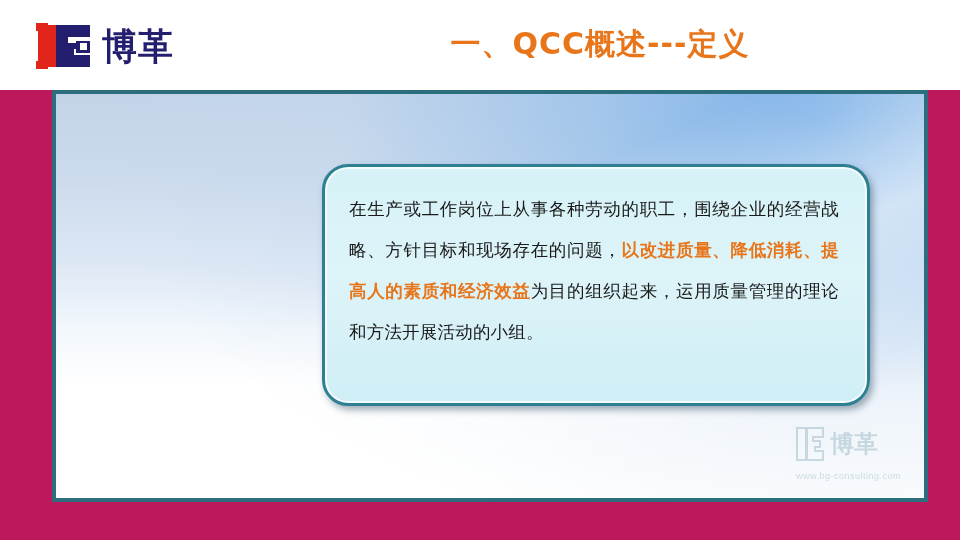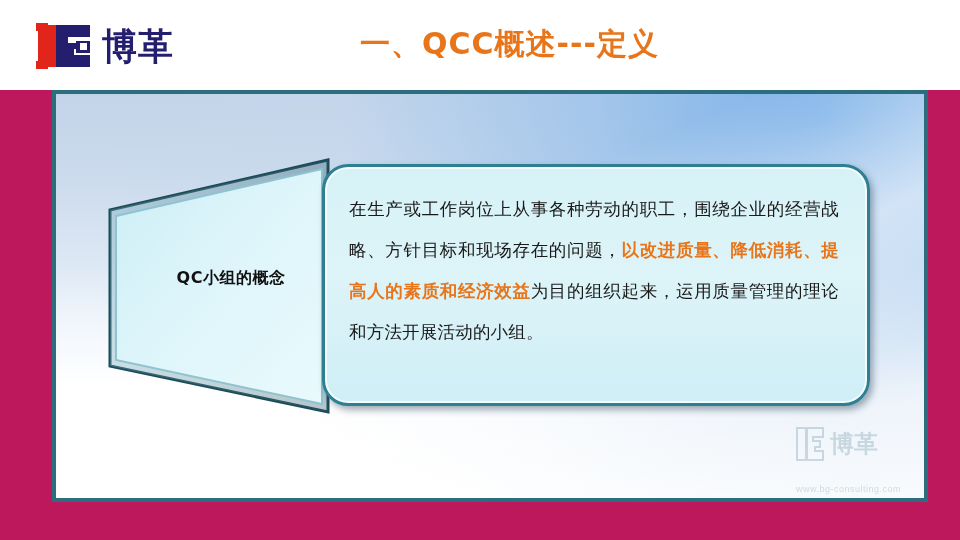--- a/index.html
+++ b/index.html
@@ -39,20 +39,21 @@
     font-family:"DejaVu Sans","Liberation Sans",sans-serif;
     font-size:35px;font-weight:bold;color:#231f6e;
     letter-spacing:1px;line-height:1;
     white-space:nowrap;
     transform:scaleY(1.05);
   }
 
   
   #slide-title{
     position:absolute;left:360px;top:24px;width:480px;
+    text-align:center;
     font-family:"DejaVu Sans","Liberation Sans",sans-serif;
     font-size:30px;font-weight:bold;
     color:#e8751a;
     letter-spacing:1px;
     white-space:nowrap;
   }
 
   
   #frame{
     position:absolute;left:52px;top:90px;
@@ -125,21 +126,21 @@
   #wm-row{display:flex;align-items:center;gap:6px;height:44px;}
   #wm-mark{width:28px;height:34px;flex:0 0 auto;}
   #wm-text{
     font-family:"DejaVu Sans","Liberation Sans",sans-serif;
     font-size:24px;font-weight:bold;color:#2d6e7e;line-height:1;
     white-space:nowrap;
   }
   #wm-url{
     font-family:"Liberation Sans",sans-serif;
     font-size:9px;color:#2d6e7e;letter-spacing:0.5px;
-    margin-top:18px;white-space:nowrap;
+    margin-top:5px;white-space:nowrap;
   }
 </style>
 </head>
 <body>
 
 <div id="slide">
 
   <div id="header">
 
     <div id="logo">
@@ -158,41 +159,20 @@
       <div id="logo-text">博革</div>
     </div>
 
     <div id="slide-title">一、QCC概述---定义</div>
   </div>
 
   <div id="frame">
     <div id="frame-bg"></div>
     <div id="frame-bg2"></div>
 
-    <div id="trapezoid">
-      <svg width="240" height="290" viewBox="0 0 240 290" xmlns="http://www.w3.org/2000/svg">
-        <defs>
-          <linearGradient id="trapFill" x1="0" y1="0" x2="1" y2="1">
-            <stop offset="0%" stop-color="#cdeef6"></stop>
-            <stop offset="45%" stop-color="#ddf5fa"></stop>
-            <stop offset="100%" stop-color="#e9fafd"></stop>
-          </linearGradient>
-          <linearGradient id="trapEdge" x1="0" y1="0" x2="1" y2="0">
-            <stop offset="0%" stop-color="#6fa8b8"></stop>
-            <stop offset="100%" stop-color="#2e5d6b"></stop>
-          </linearGradient>
-        </defs>
-
-        <polygon points="10,66 228,16 228,268 10,222" fill="none" stroke="#1d4a57" stroke-width="3"></polygon>
-        <polygon points="10,66 228,16 228,268 10,222" fill="url(#trapEdge)" opacity="0.35"></polygon>
-
-        <polygon points="16,72 222,25 222,260 16,216" fill="url(#trapFill)" stroke="#8fc3cf" stroke-width="2"></polygon>
-      </svg>
-      <div id="trapezoid-label">QC小组的概念</div>
-    </div>
 
     <div id="textbox">
       <div id="textbox-inner"><span>在生产或工作岗位上从事各种劳动的职工，围绕企业的经营战略、方针目标和现场存在的问题，</span><span class="hl">以改进质量、降低消耗、提高人的素质和经济效益</span><span>为目的组织起来，运用质量管理的理论和方法开展活动的小组。</span></div>
     </div>
 
     <div id="watermark">
       <div id="wm-row">
         <div id="wm-mark">
           <svg width="28" height="34" viewBox="0 0 28 34" xmlns="http://www.w3.org/2000/svg">
             <path d="M1 1 H10 V33 H1 Z" fill="none" stroke="#2d6e7e" stroke-width="2"></path>

